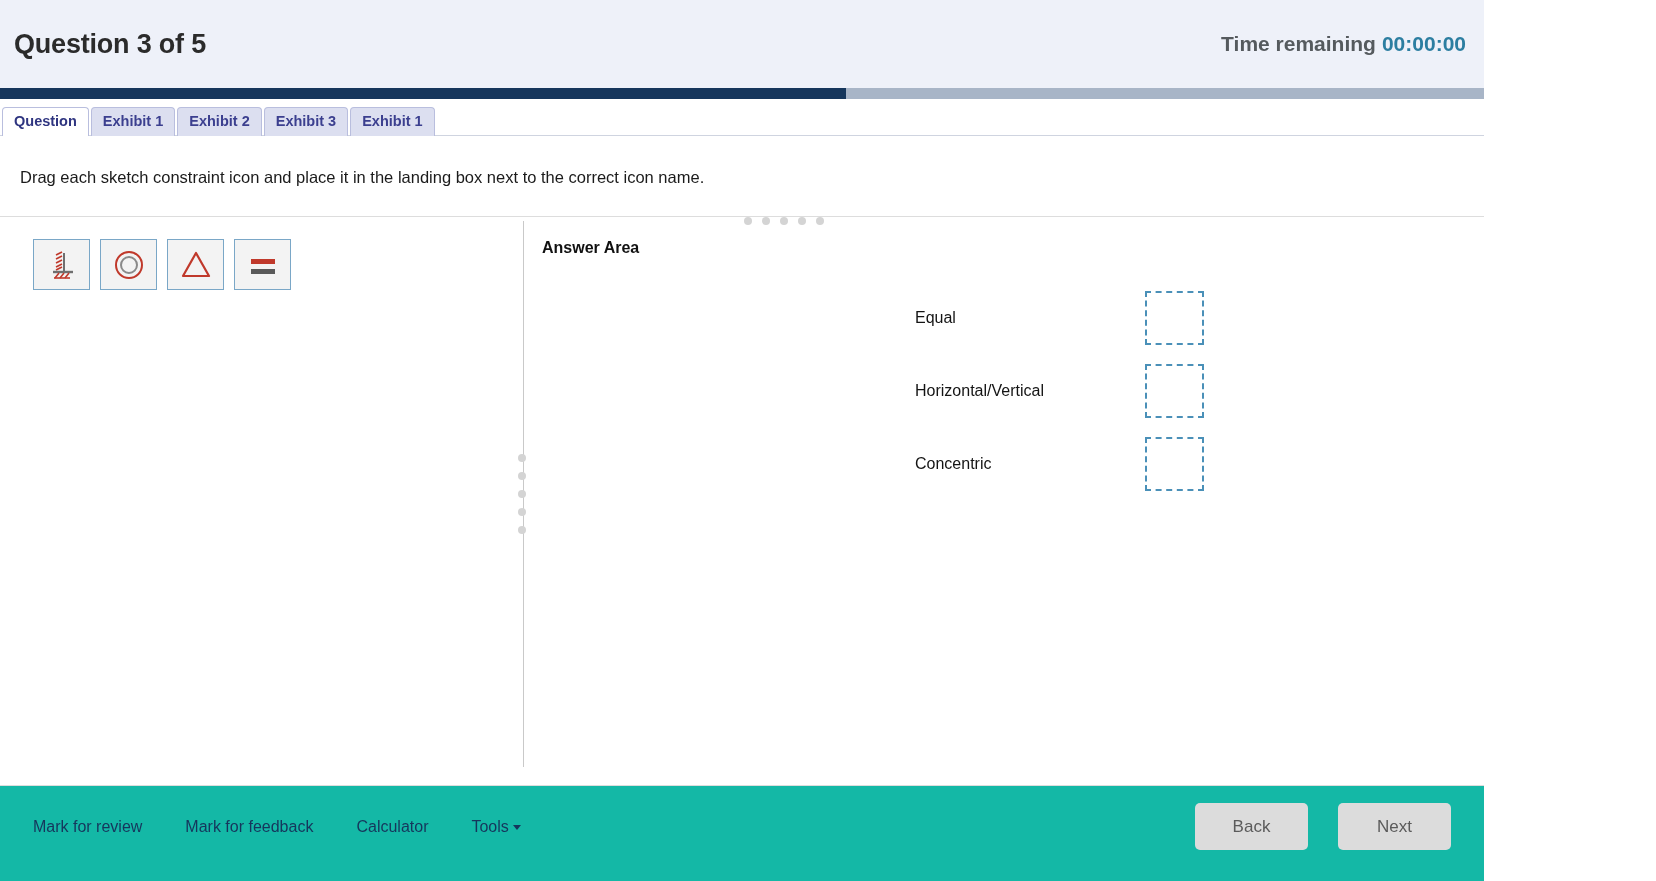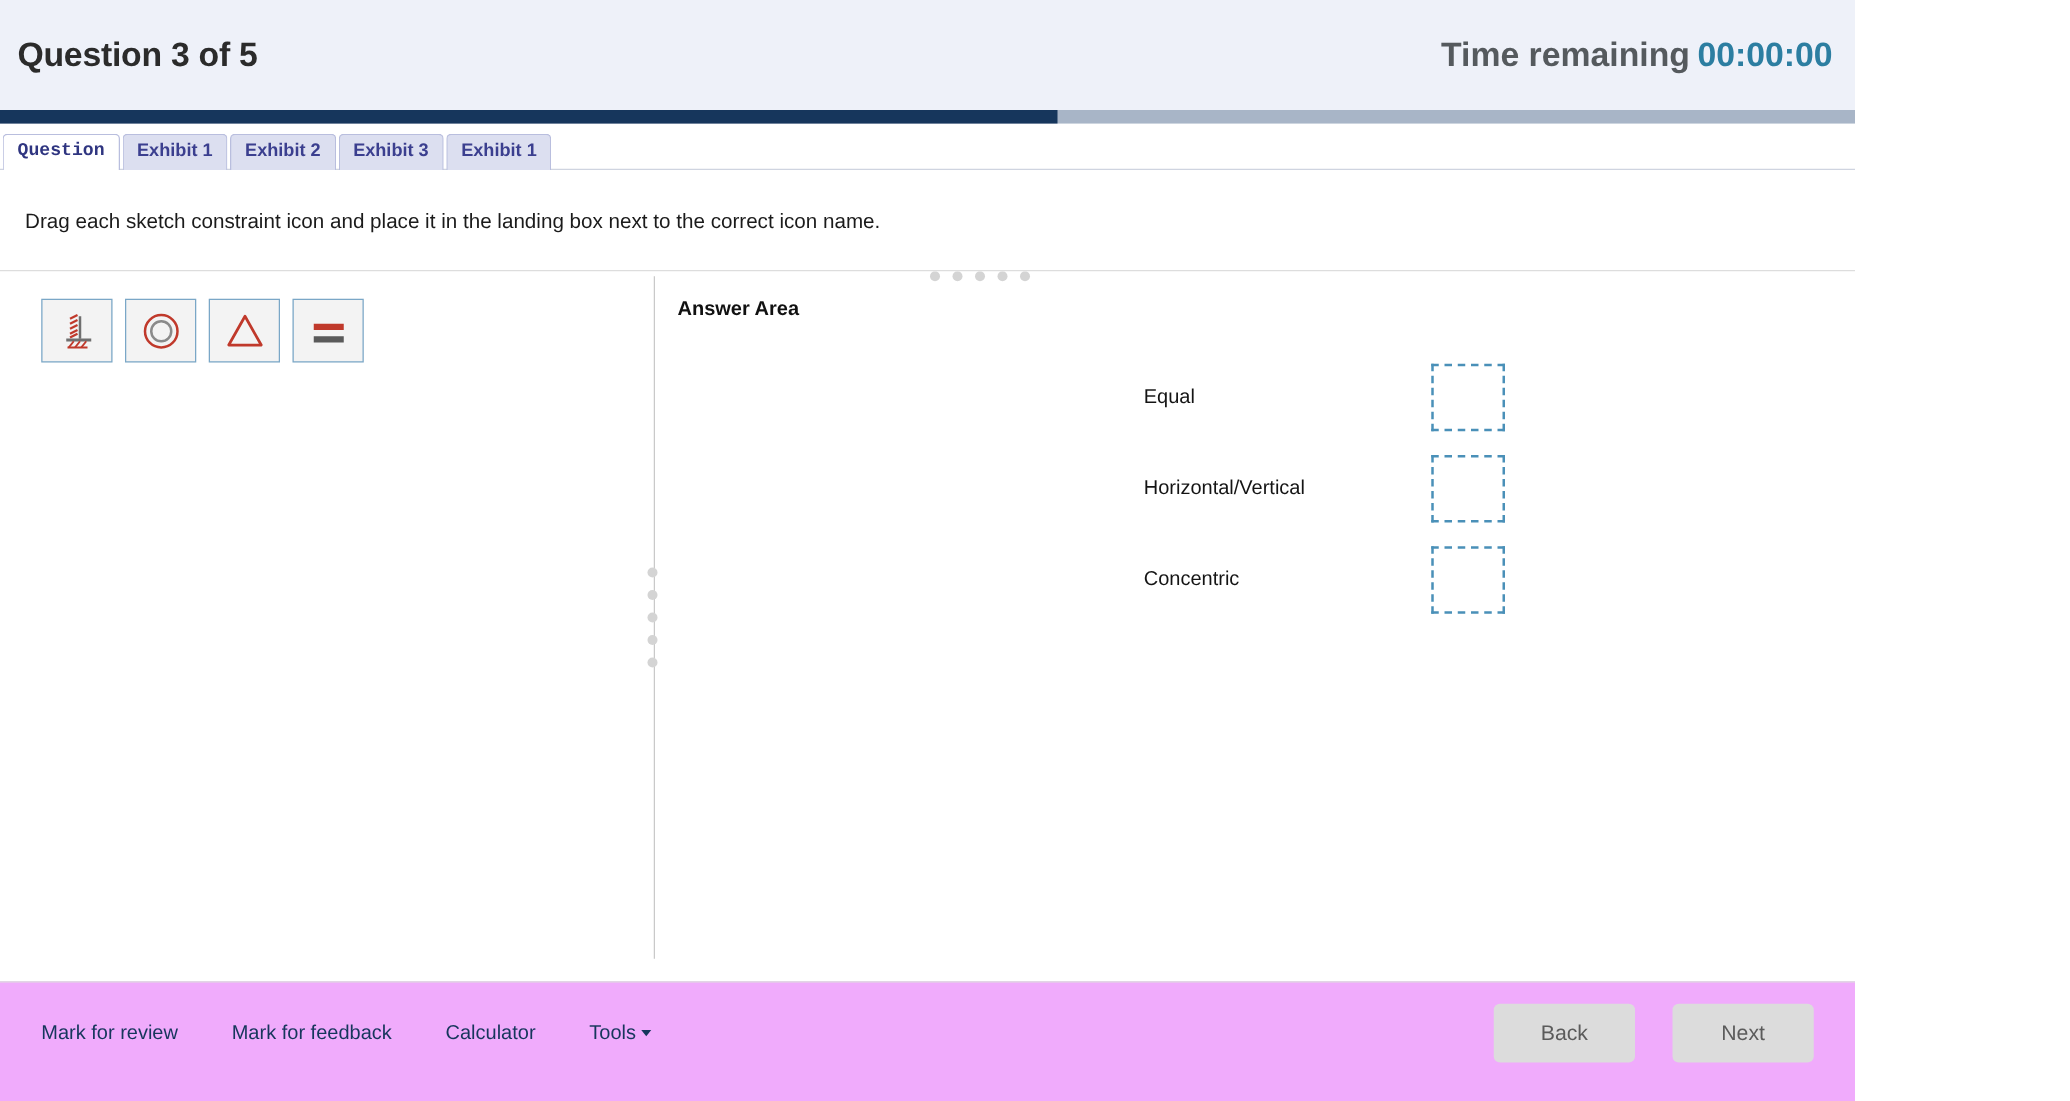--- a/index.html
+++ b/index.html
@@ -31,21 +31,21 @@
     padding: 0 18px 0 14px;
     flex: 0 0 auto;
   }
   .header-title {
     font-size: 27px;
     font-weight: bold;
     color: #2b2b2b;
     letter-spacing: -0.2px;
   }
   .header-timer {
-    font-size: 27px;
+    font-size: 21px;
     font-weight: bold;
     color: #555a5e;
     white-space: nowrap;
   }
   .header-timer .clock {
     color: #2c7ea1;
     margin-left: 6px;
   }
 
   
@@ -92,21 +92,20 @@
     line-height: 17px;
     position: relative;
     z-index: 2;
     cursor: pointer;
     white-space: nowrap;
   }
   .tab.active {
     background: #ffffff;
     color: #2f3580;
     border-color: #b9bede;
-    font-family: Liberation Mono, monospace;
   }
 
   
   .prompt {
     flex: 0 0 auto;
     padding: 30px 20px 28px 20px;
     font-size: 16.5px;
     color: #1b1b1b;
     border-bottom: 1px solid #dddddd;
     line-height: 22px;
@@ -221,21 +220,21 @@
 
   
   .footer {
     flex: 0 0 auto;
     height: 96px;
     border-top: 1px solid #dddddd;
     display: flex;
     align-items: center;
     justify-content: space-between;
     padding: 0 33px 14px 33px;
-    background: #f0abfc;
+    background: #14b8a6;
   }
   .footer-left {
     display: flex;
     align-items: center;
     gap: 43px;
   }
   .footer-link {
     font-size: 16px;
     color: #16365c;
     cursor: pointer;

